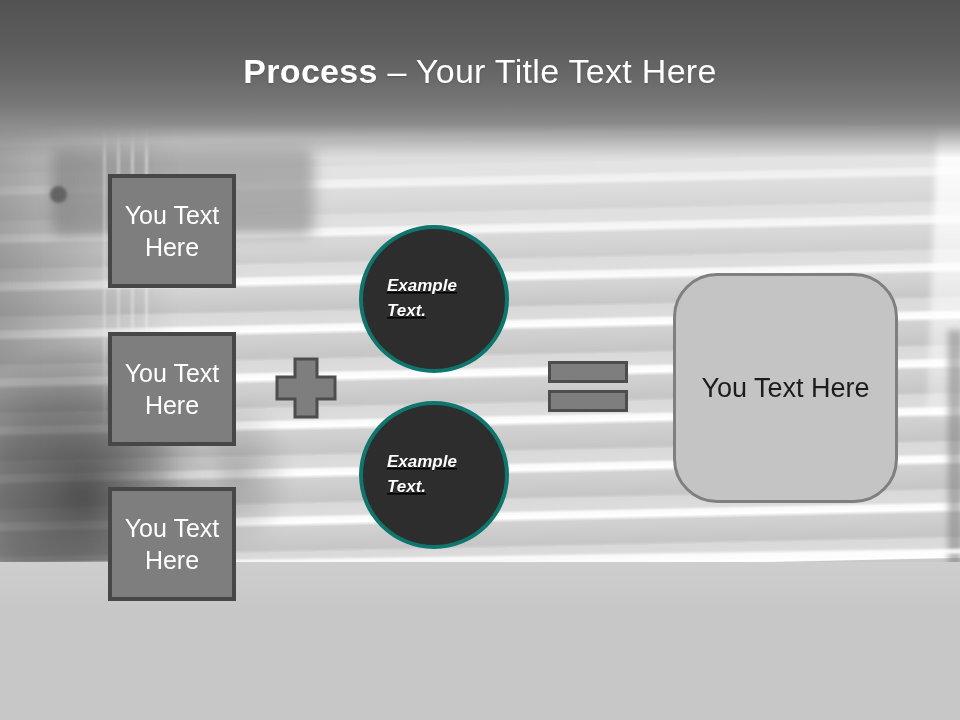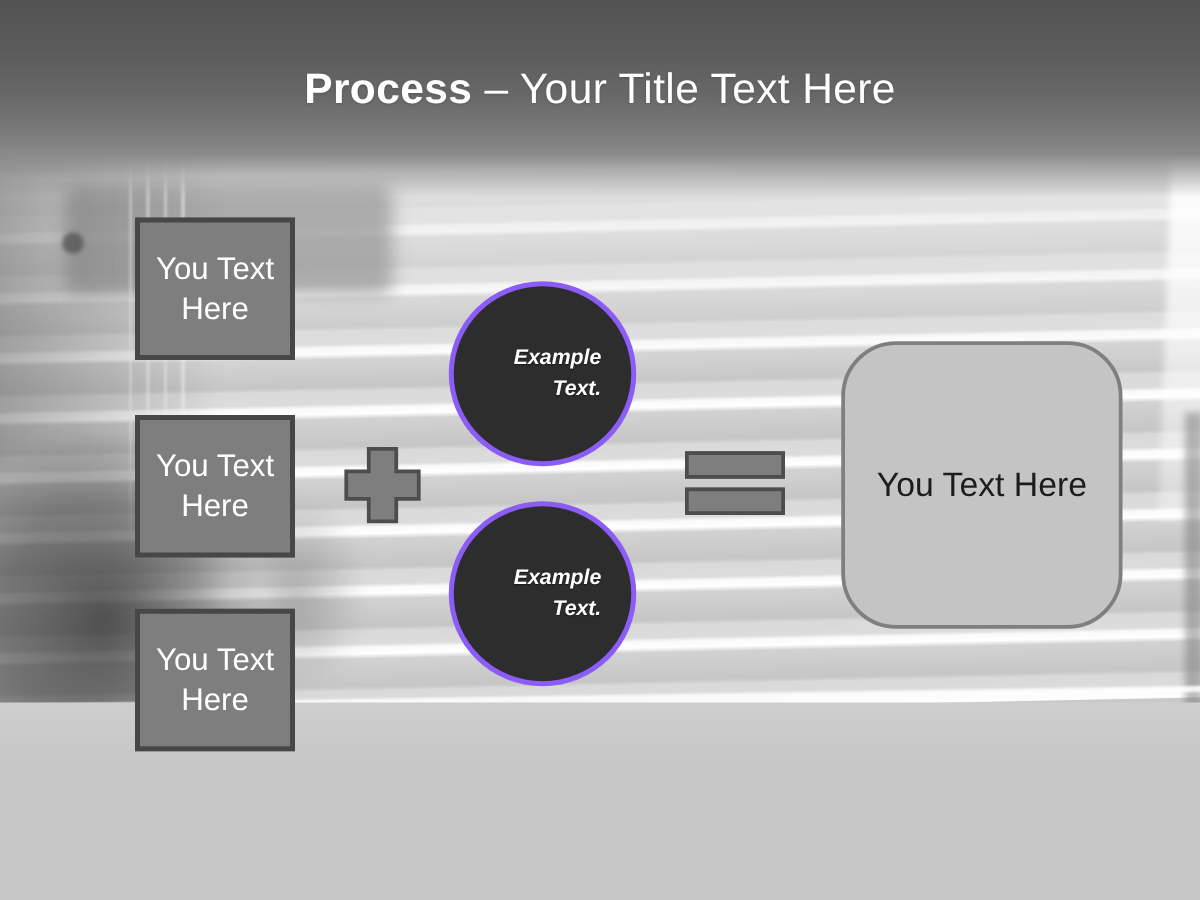--- a/index.html
+++ b/index.html
@@ -83,22 +83,22 @@
   
   .input-box{
     position:absolute;left:108px;width:128px;height:114px;
     background:#7e7e7e;border:4px solid #474747;
     display:flex;align-items:center;justify-content:center;text-align:center;
     color:#ffffff;font-size:25px;line-height:1.28;
   }
   .box1{top:174px;} .box2{top:332px;} .box3{top:487px;}
   .circle{
     position:absolute;left:359px;width:150px;height:148px;border-radius:50%;
-    background:#2d2d2d;border:4px solid #8b5cf6;
-    display:flex;align-items:center;justify-content:center;text-align:right;
+    background:#2d2d2d;border:4px solid #0f766e;
+    display:flex;align-items:center;justify-content:center;text-align:left;text-decoration:underline;
   }
   .circ1{top:225px;} .circ2{top:401px;}
   .circle .ctext{
     width:94px;color:#ffffff;font-size:17px;font-weight:700;font-style:italic;
     line-height:1.45;text-shadow:0 1px 1px rgba(0,0,0,.5);
   }
   .plus-wrap{position:absolute;left:275px;top:357px;width:62px;height:62px;}
   .equals-wrap{position:absolute;left:548px;top:361px;width:80px;}
   .equals-bar{
     width:80px;height:22px;background:#7e7e7e;border:3px solid #4d4d4d;

